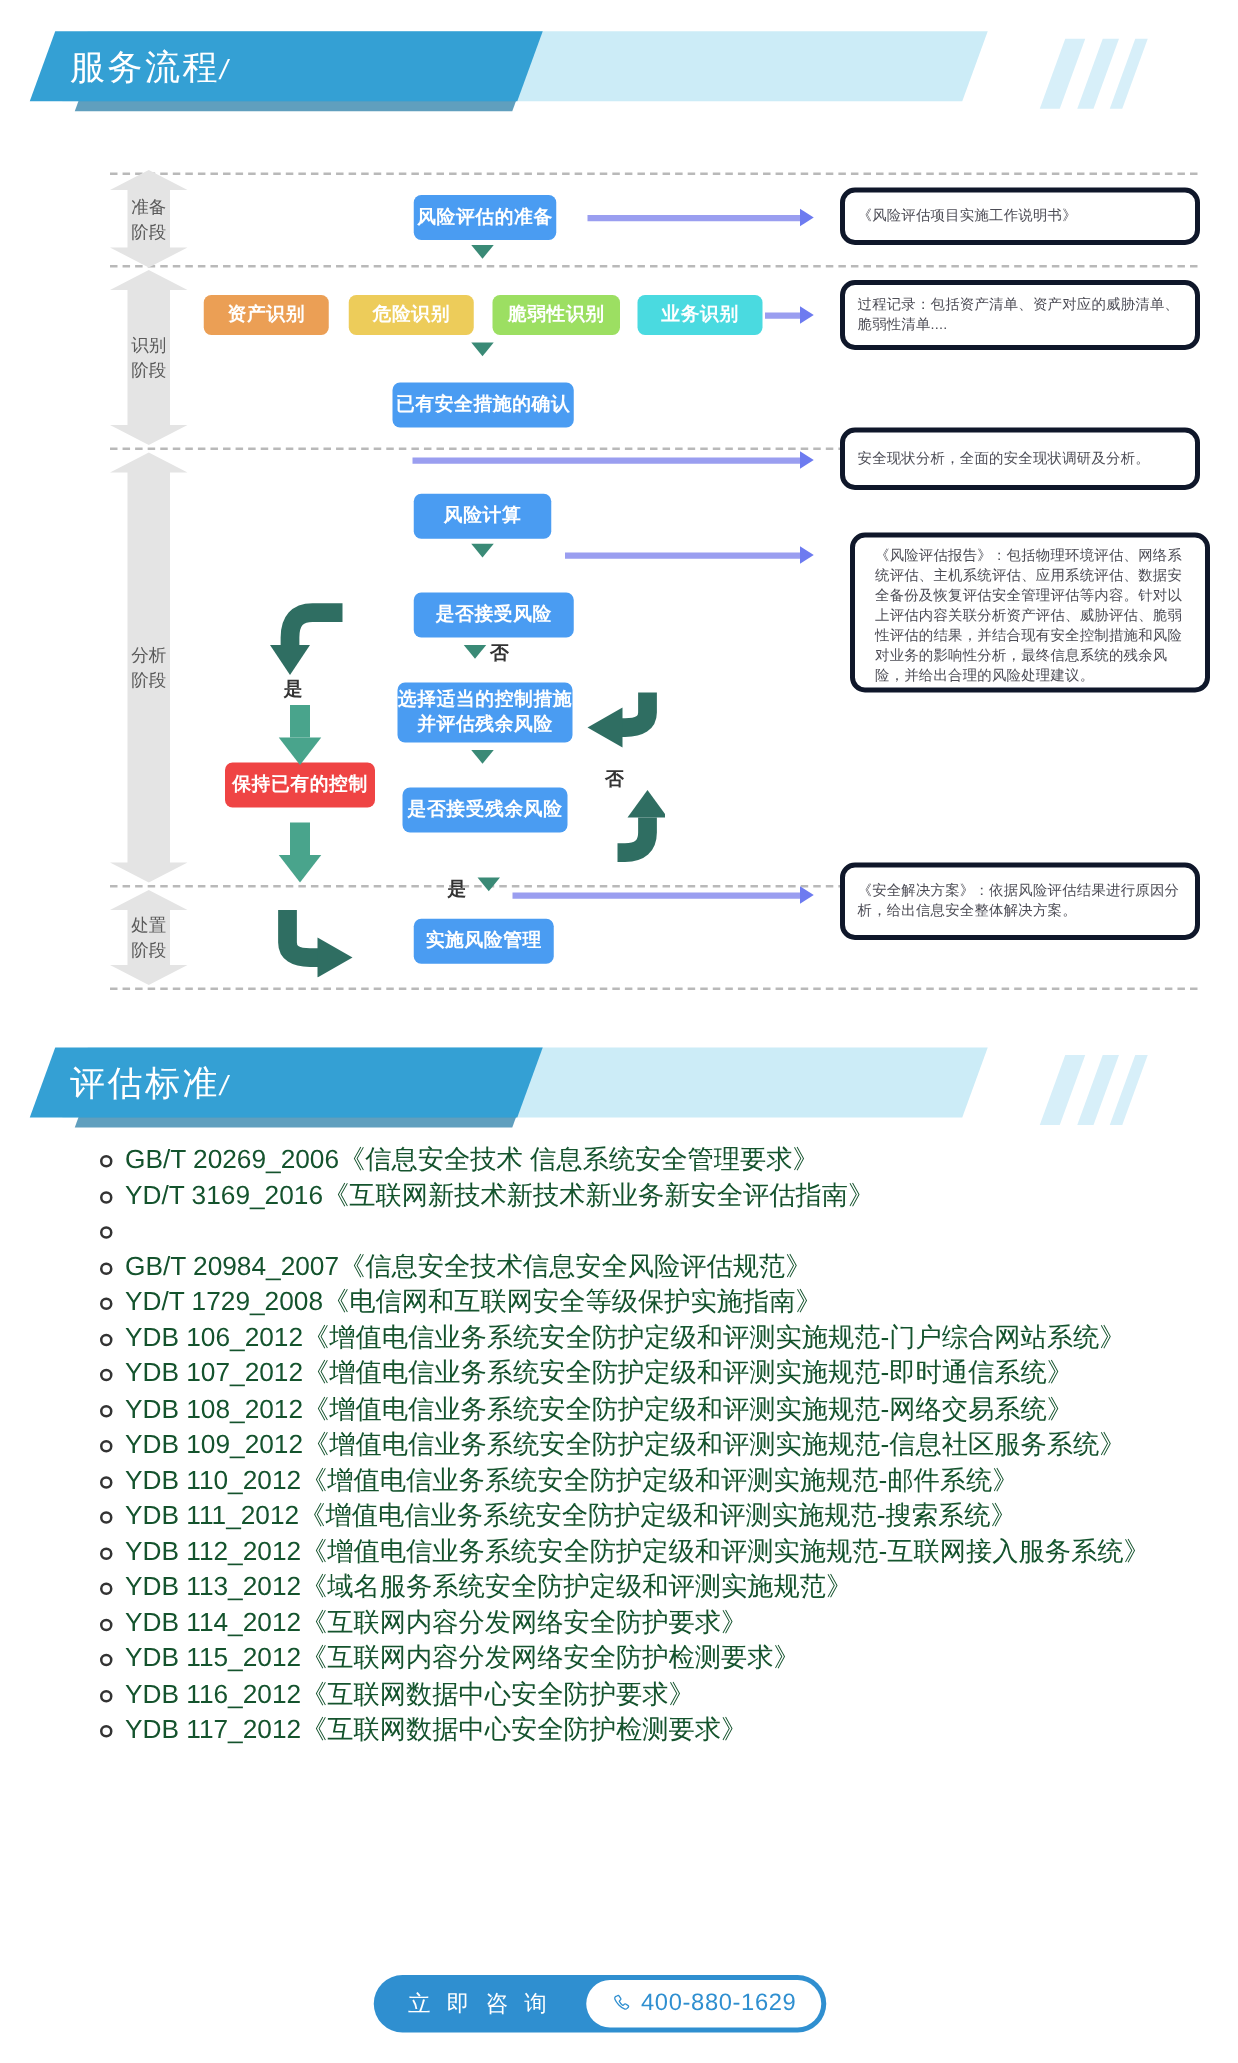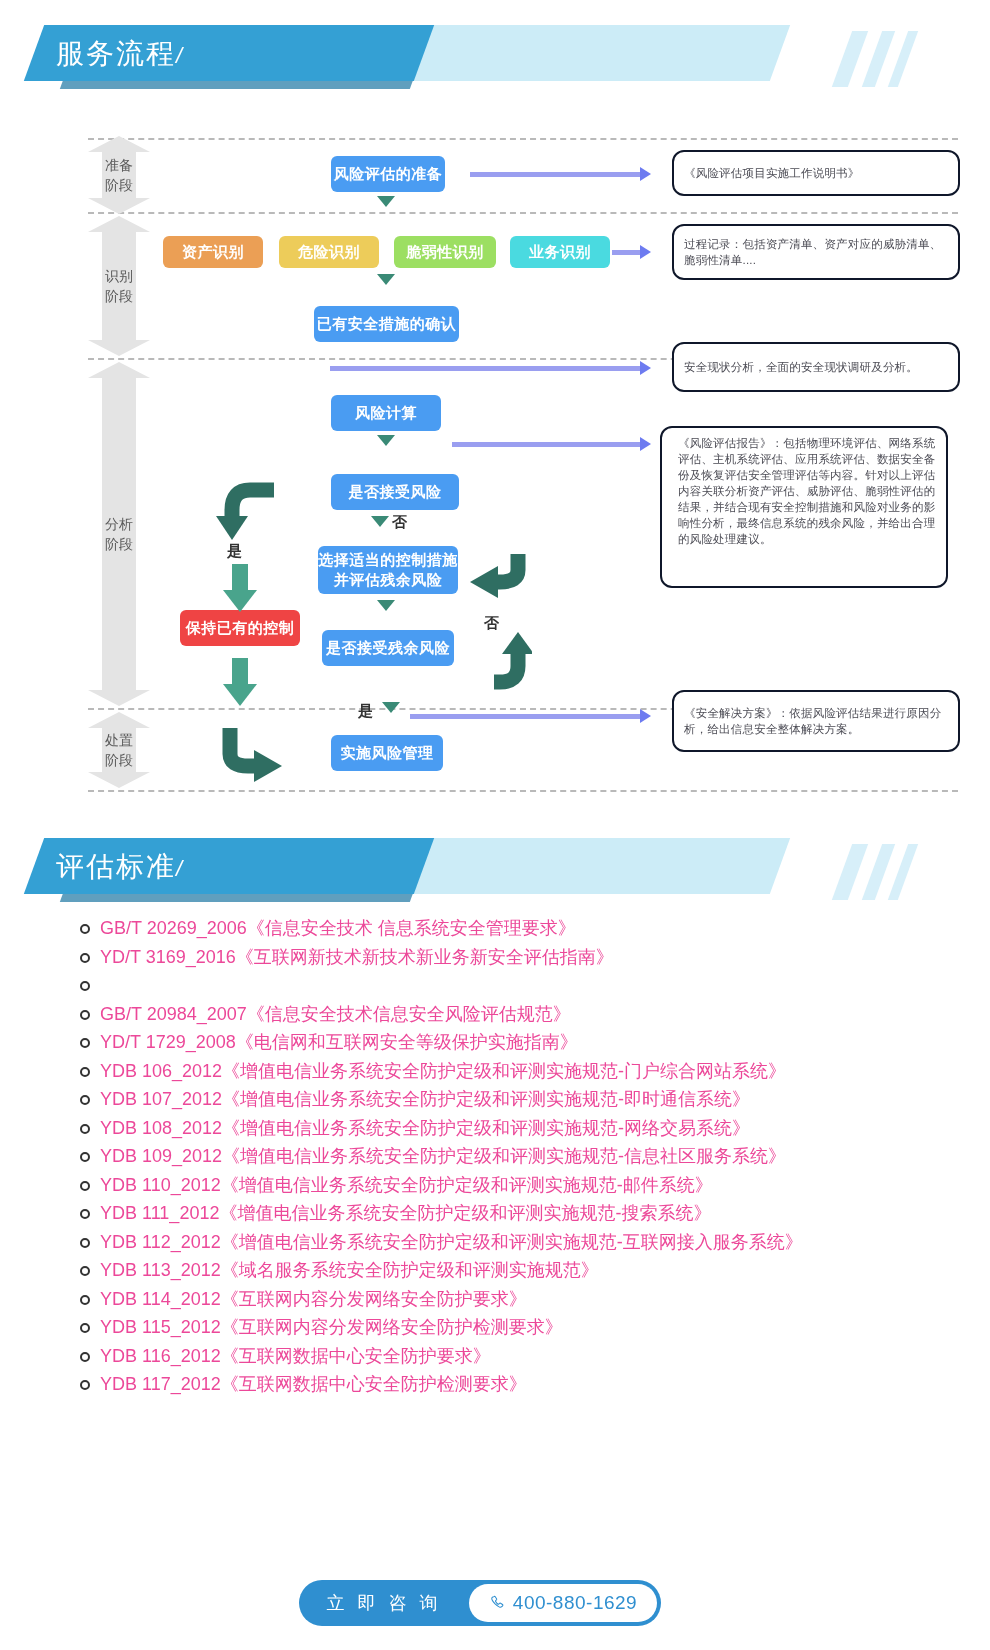--- a/index.html
+++ b/index.html
@@ -98,35 +98,35 @@
   .elbow{position:absolute;}
 
   
   .pline{position:absolute;height:5px;background:#9a9ef0;}
   .ptip{position:absolute;width:0;height:0;
     border-top:7px solid transparent;border-bottom:7px solid transparent;
     border-left:11px solid #6d7bf0;}
 
   
   .callout{
-    position:absolute;border:2px solid #0f172a;border-radius:12px;
+    position:absolute;border:4px solid #0f172a;border-radius:12px;
     background:#ffffff;color:#4c4c55;font-size:11.5px;line-height:16px;
     padding:7px 10px;box-sizing:border-box;letter-spacing:.2px;
   }
 
   .ylabel{position:absolute;font-size:15px;color:#333;font-weight:bold;}
 
   
   .std-list{position:absolute;left:80px;top:918px;width:880px;}
   .std-item{display:flex;align-items:flex-start;height:28.5px;}
   .std-bullet{
     width:10px;height:10px;border:2px solid #333;border-radius:50%;
     margin-top:6px;margin-right:10px;flex:0 0 auto;box-sizing:border-box;
   }
-  .std-text{font-size:18px;color:#ec4899;line-height:20px;white-space:nowrap;}
+  .std-text{font-size:21px;color:#14532d;line-height:20px;white-space:nowrap;}
 
   
   .cta{
     position:absolute;left:299px;top:1580px;width:362px;height:46px;
     border-radius:23px;background:#2f8fd0;display:flex;align-items:center;
     box-sizing:border-box;overflow:hidden;
   }
   .cta-left{
     flex:0 0 170px;height:46px;display:flex;align-items:center;justify-content:center;
     color:#fff;font-size:18px;letter-spacing:4px;
@@ -276,21 +276,21 @@
     <div class="pline" style="left:612px;top:120px;width:28px;"></div>
     <div class="ptip" style="left:640px;top:115px;"></div>
     <div class="callout" style="left:672px;top:94px;width:288px;height:56px;display:flex;align-items:center;">过程记录：包括资产清单、资产对应的威胁清单、脆弱性清单....</div>
 
     <div class="pline" style="left:330px;top:236px;width:310px;"></div>
     <div class="ptip" style="left:640px;top:231px;"></div>
     <div class="callout" style="left:672px;top:212px;width:288px;height:50px;display:flex;align-items:center;">安全现状分析，全面的安全现状调研及分析。</div>
 
     <div class="pline" style="left:452px;top:312px;width:188px;"></div>
     <div class="ptip" style="left:640px;top:307px;"></div>
-    <div class="callout" style="left:660px;top:296px;width:288px;height:162px;padding-left:16px;">《风险评估报告》：包括物理环境评估、网络系统评估、主机系统评估、应用系统评估、数据安全备份及恢复评估安全管理评估等内容。针对以上评估内容关联分析资产评估、威胁评估、脆弱性评估的结果，并结合现有安全控制措施和风险对业务的影响性分析，最终信息系统的残余风险，并给出合理的风险处理建议。</div>
+    <div class="callout" style="left:680px;top:296px;width:288px;height:128px;padding-left:16px;">《风险评估报告》：包括物理环境评估、网络系统评估、主机系统评估、应用系统评估、数据安全备份及恢复评估安全管理评估等内容。针对以上评估内容关联分析资产评估、威胁评估、脆弱性评估的结果，并结合现有安全控制措施和风险对业务的影响性分析，最终信息系统的残余风险，并给出合理的风险处理建议。</div>
 
     <div class="pline" style="left:410px;top:584px;width:230px;"></div>
     <div class="ptip" style="left:640px;top:579px;"></div>
     <div class="callout" style="left:672px;top:560px;width:288px;height:62px;display:flex;align-items:center;">《安全解决方案》：依据风险评估结果进行原因分析，给出信息安全整体解决方案。</div>
   </div>
 
   <div class="banner" id="banner-std">
     <div class="tail"></div>
     <div class="stripe s1"></div>
     <div class="stripe s2"></div>

